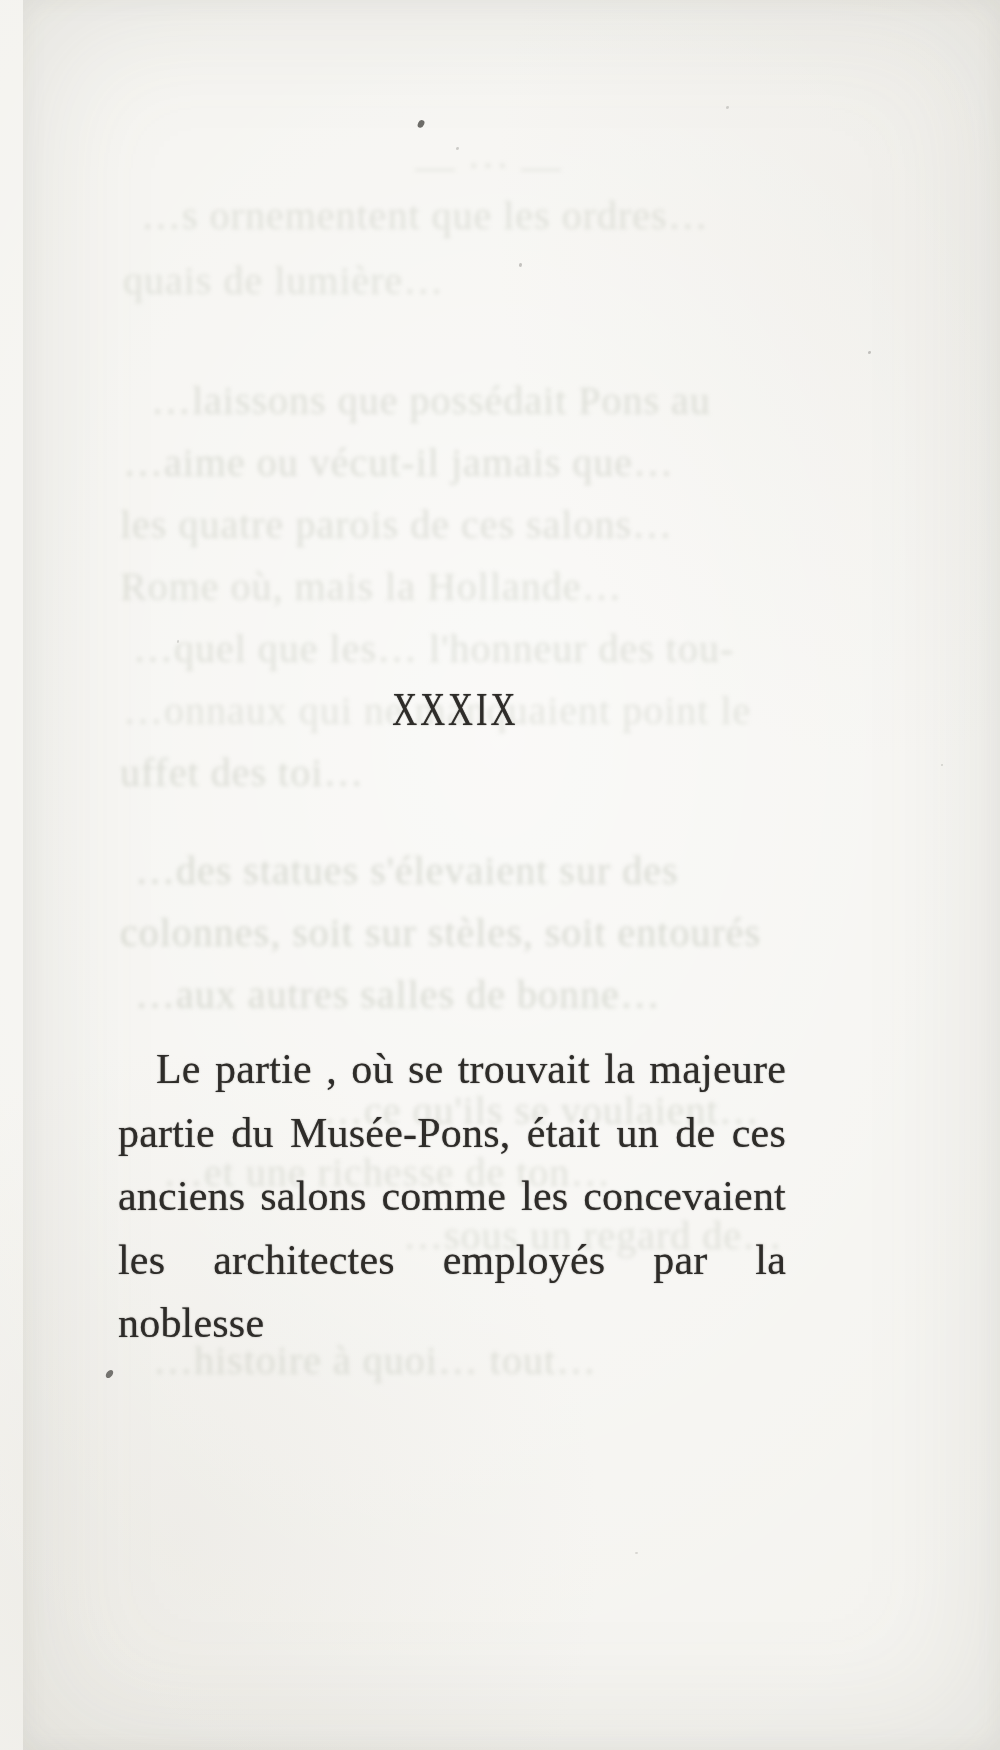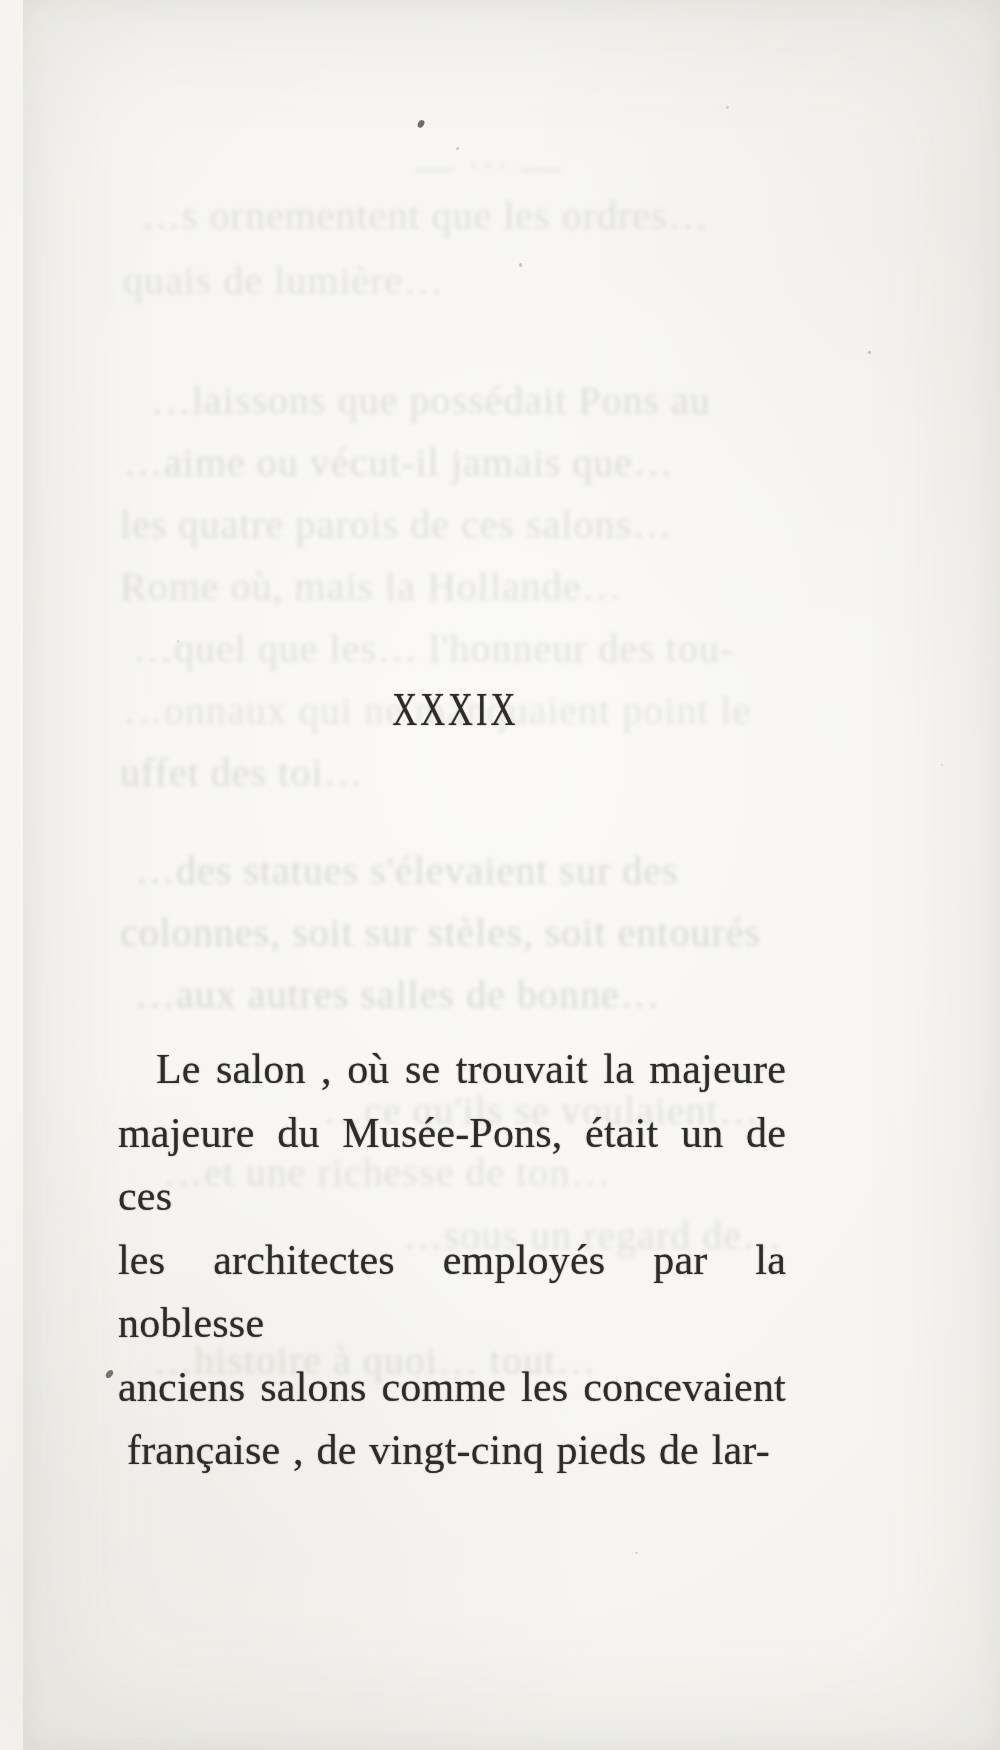--- a/index.html
+++ b/index.html
@@ -111,25 +111,24 @@
   <div class="ghost" style="top:913px; left:97px;  opacity:.52;">colonnes, soit sur stèles, soit entourés</div>
   <div class="ghost" style="top:975px; left:112px; opacity:.5;">…aux autres salles de bonne…</div>
   <div class="ghost" style="top:1091px; left:300px; opacity:.40;">…ce qu'ils se voulaient…</div>
   <div class="ghost" style="top:1153px; left:140px; opacity:.36;">…et une richesse de ton…</div>
   <div class="ghost" style="top:1216px; left:380px; opacity:.36;">…sous un regard de…</div>
   <div class="ghost" style="top:1341px; left:130px; opacity:.40;">…histoire à quoi… tout…</div>
 
   <div class="chapter-heading">XXXIX</div>
 
   <div class="paragraph">
-    <div class="tline indent">Le salon , où se trouvait la majeure</div>
-    <div class="tline">majeure du Musée-Pons, était un de ces</div>
+    <div class="tline indent">Le partie , où se trouvait la majeure</div>
+    <div class="tline">partie du Musée-Pons, était un de ces</div>
+    <div class="tline">anciens salons comme les concevaient</div>
     <div class="tline">les architectes employés par la noblesse</div>
-    <div class="tline">anciens salons comme les concevaient</div>
-    <div class="tline last">française , de vingt-cinq pieds de lar-</div>
   </div>
 
   <div class="speck s1"></div>
   <div class="speck s1b"></div>
   <div class="speck s2"></div>
   <div class="speck s3"></div>
   <div class="speck s4"></div>
   <div class="speck s5"></div>
   <div class="speck s6"></div>
   <div class="speck s7"></div>

